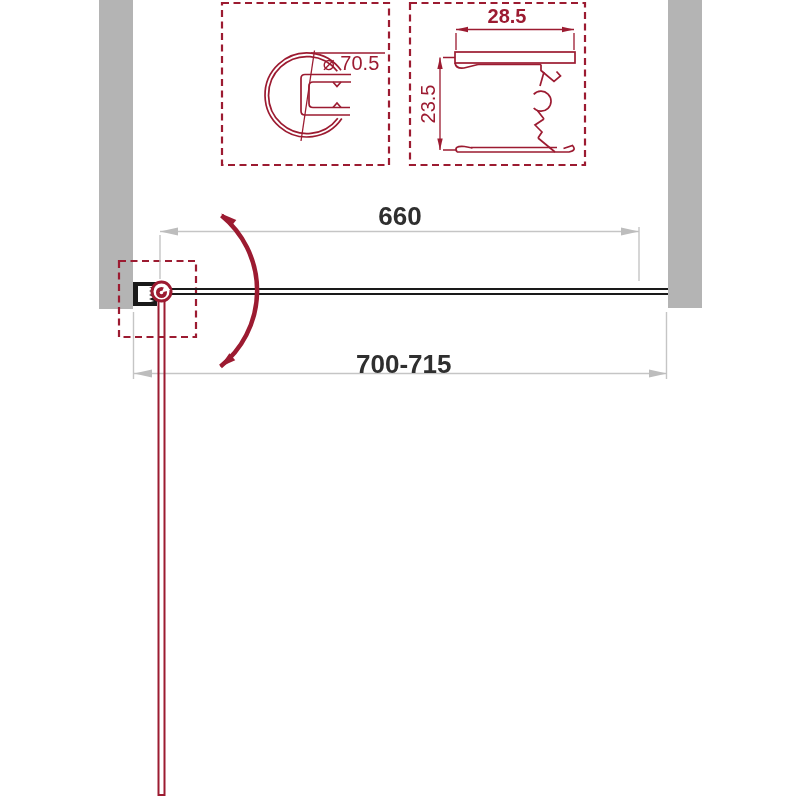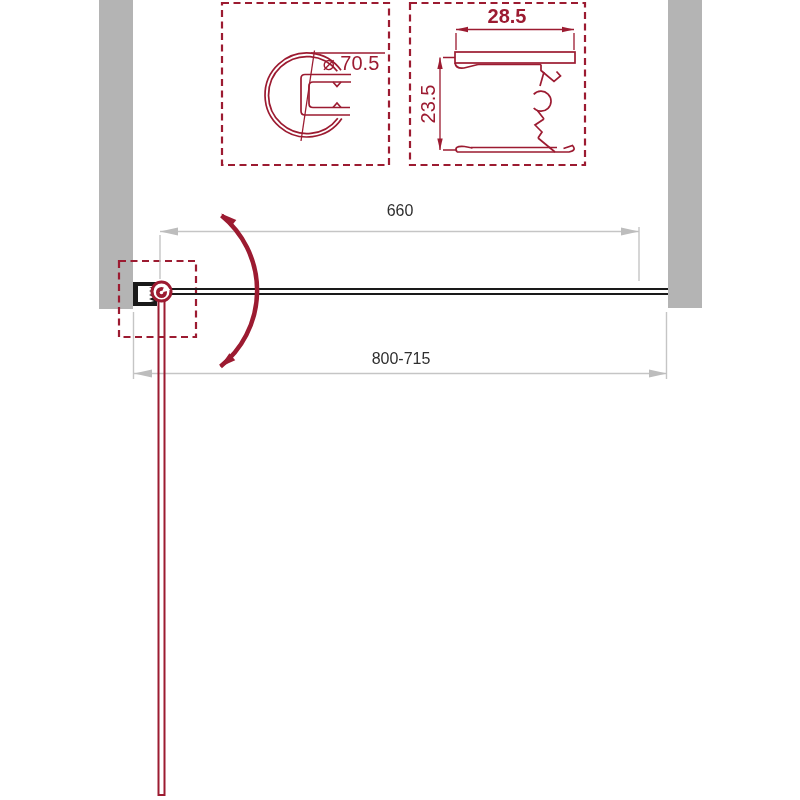--- a/index.html
+++ b/index.html
@@ -14,21 +14,21 @@
   html,body{margin:0;padding:0;background:var(--background);}
   .canvas{
     position:relative;width:800px;height:800px;background:var(--background);
     overflow:hidden;font-family:"Liberation Sans","DejaVu Sans",sans-serif;
   }
   .canvas svg{position:absolute;left:0;top:0;}
   .lbl{position:absolute;line-height:1;white-space:nowrap;text-align:center;}
   .lbl.accent{color:var(--accent);}
   .lbl.dim{color:var(--dim-text);}
   .lbl.detail{font-size:20px;}
-  .lbl.plan{font-size:16px;}
+  .lbl.plan{font-size:26px;font-weight:bold;}
   .rot{transform:rotate(-90deg);transform-origin:center center;}
   
   .wall{fill:var(--wall-gray);}
   .dashbox{fill:none;stroke:var(--accent);stroke-width:2.2;stroke-dasharray:7 4.5;}
   .redline{fill:none;stroke:var(--accent);stroke-width:1.7;}
   .redthin{fill:none;stroke:var(--accent);stroke-width:1.3;}
   .redfill{fill:var(--accent);stroke:none;}
   .blackfill{fill:var(--ink-black);stroke:none;}
   .glassline{fill:var(--ink-black);stroke:none;}
   .doorline{fill:var(--accent);stroke:none;}
@@ -134,14 +134,14 @@
   </svg>
 
   <div class="lbl accent detail" style="left:315px;top:29px;width:72px;margin-top:24px;">⌀ 70.5</div>
 
   <div class="lbl accent detail" style="left:477px;top:6px;width:60px;font-weight:bold;">28.5</div>
 
   <div class="lbl accent detail rot" style="left:404px;top:94px;width:48px;height:20px;">23.5</div>
 
   <div class="lbl dim plan" style="left:370px;top:203px;width:60px;">660</div>
 
-  <div class="lbl dim plan" style="left:356px;top:351px;width:90px;">800-715</div>
+  <div class="lbl dim plan" style="left:356px;top:351px;width:90px;">700-715</div>
 </div>
 
 </body></html>

